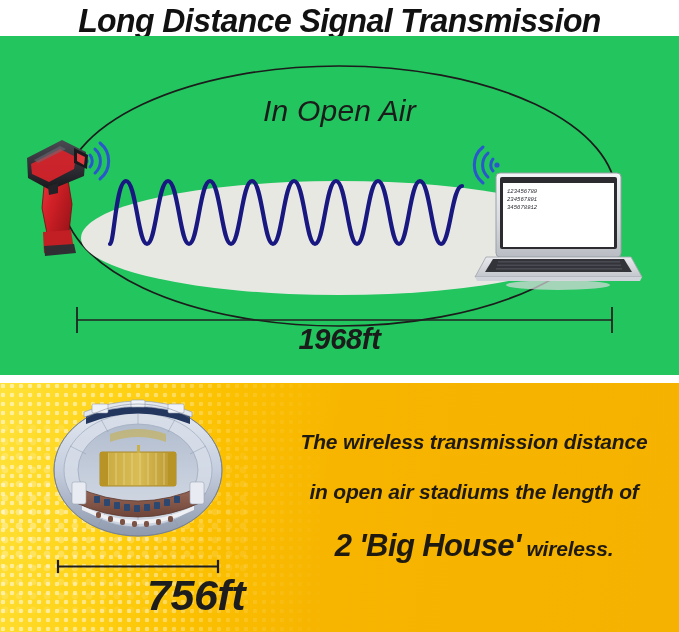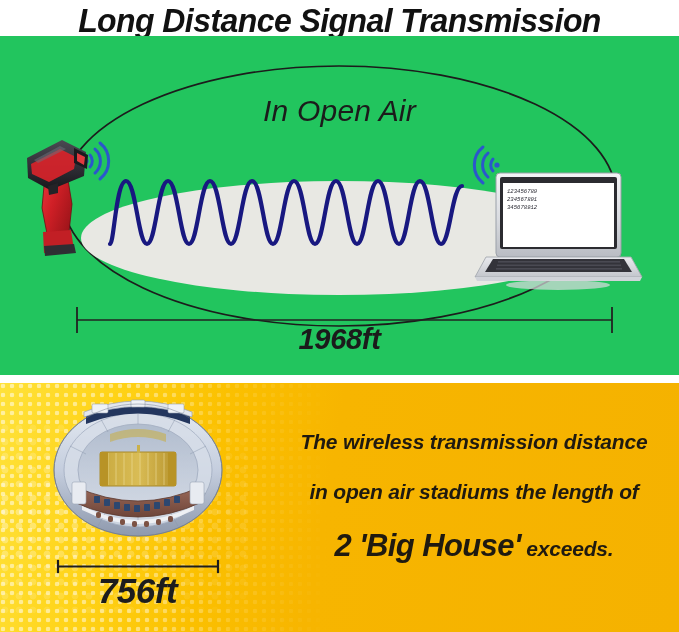--- a/index.html
+++ b/index.html
@@ -144,24 +144,24 @@
     top: 176px;
     width: 215px;
     height: 16px;
   }
 
   .dim-label-bottom {
     position: absolute;
     left: 30px;
     top: 188px;
     width: 215px;
-    text-align: center;
-    font-family: "Liberation Sans", sans-serif;
-    font-weight: bold;
-    font-size: 35px;
+    text-align: right;
+    font-family: "Liberation Sans", sans-serif;
+    font-weight: bold;
+    font-size: 43px;
     color: #1d1d1d;
     letter-spacing: -0.5px;
   }
 
   .caption-block {
     position: absolute;
     left: 286px;
     top: 48px;
     width: 376px;
     text-align: center;
@@ -425,18 +425,18 @@
         <line x1="28" y1="7.5" x2="188" y2="7.5" stroke-width="2"></line>
       </g>
     </svg>
 
     <div class="dim-label-bottom">756ft</div>
 
     <div class="caption-block">
       <div class="cap-line">The wireless transmission distance</div>
       <div class="cap-line">in open air stadiums the length of</div>
       <div class="cap-line3">
-        <span class="cap-big">2</span><span class="cap-big">&nbsp;</span><span class="cap-big">'Big House'</span><span class="cap-small">&nbsp;</span><span class="cap-small">exceeds.</span>
+        <span class="cap-big">2</span><span class="cap-big">&nbsp;</span><span class="cap-big">'Big House'</span><span class="cap-small">&nbsp;</span><span class="cap-small">wireless.</span>
       </div>
     </div>
   </div>
 
 </div>
 
 </body></html>

